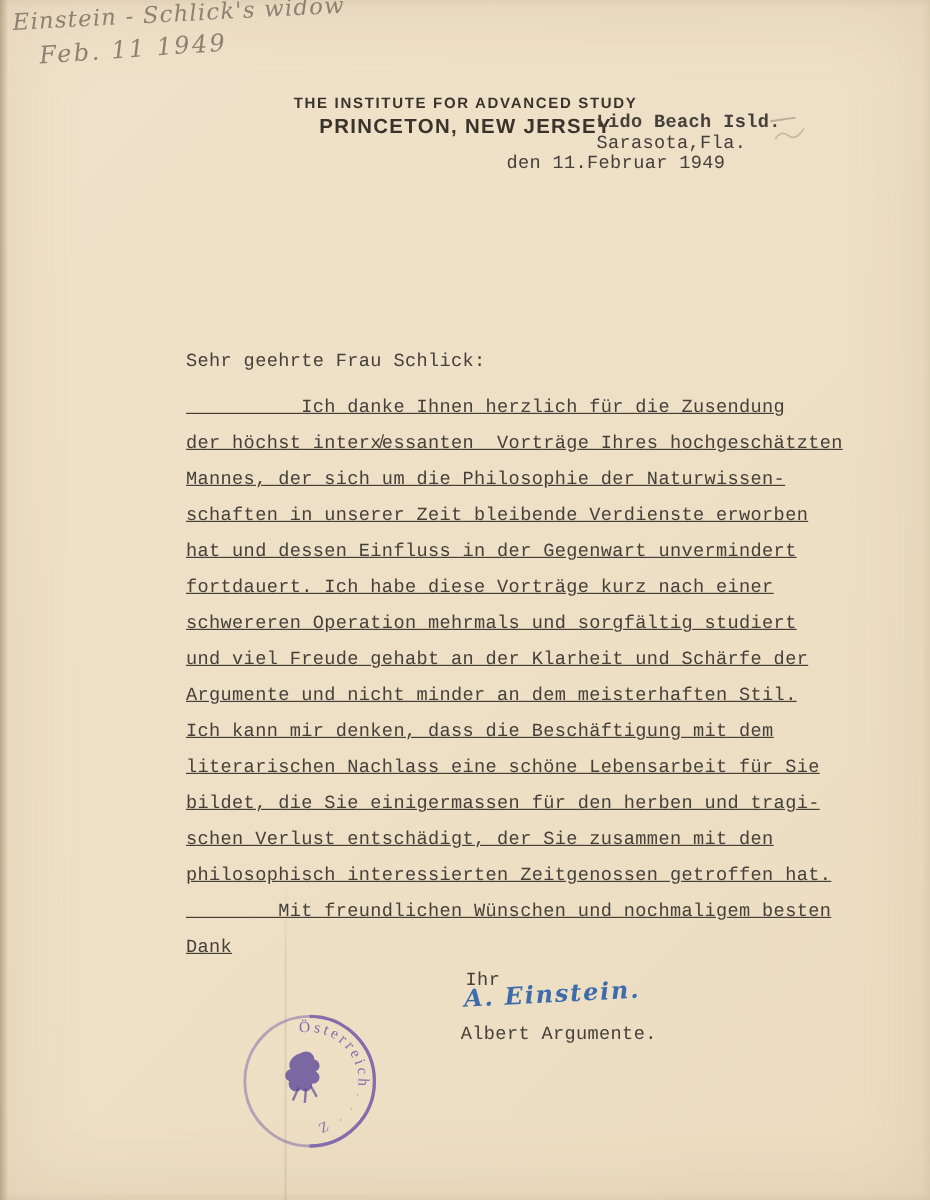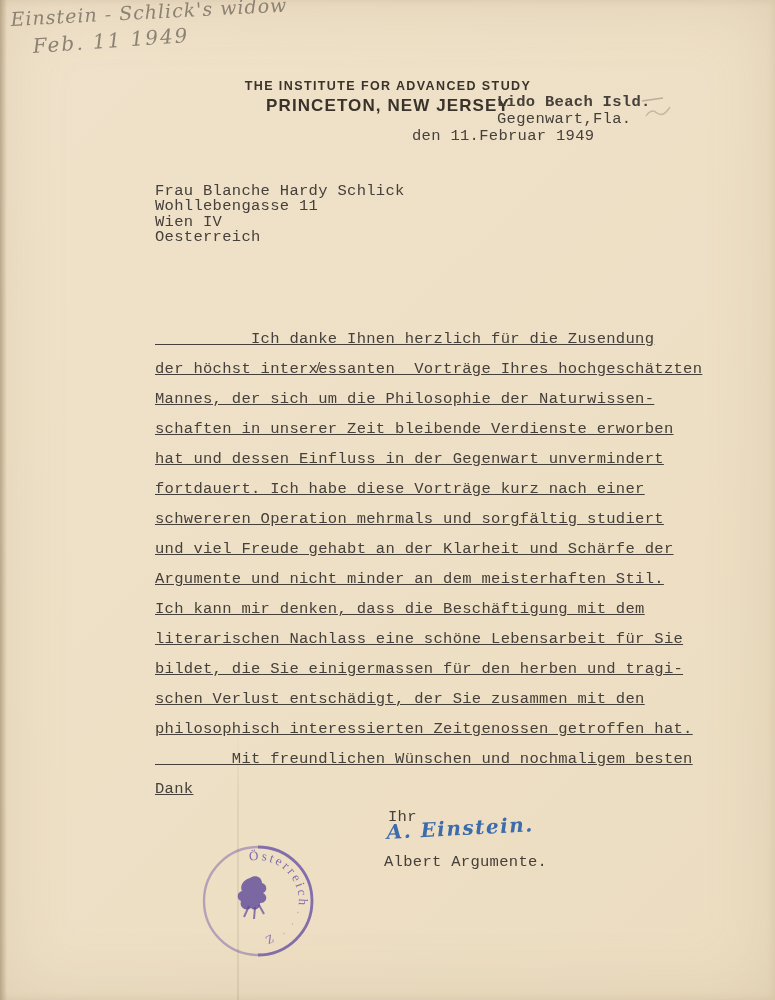--- a/index.html
+++ b/index.html
@@ -17,21 +17,21 @@
   .annotation1{left:10px;top:8px;font-size:19px;letter-spacing:1px;transform:rotate(-3deg);transform-origin:left top;}
   .annotation2{left:32px;top:34px;font-size:20px;letter-spacing:2px;transform:rotate(-4deg);transform-origin:left top;}
   .letterhead{left:230px;top:51px;width:316px;text-align:center;
     font-family:Liberation Sans, sans-serif;color:#39332b;margin-top:28px;}
   .lh1{font-size:12.5px;letter-spacing:1.4px;font-weight:bold;}
   .lh2{font-size:10.8px;letter-spacing:1.1px;font-weight:bold;margin-top:3px;}
   .lh3{font-size:17px;letter-spacing:1.1px;font-weight:bold;margin-top:3px;}
   .type{font-size:15.5px;letter-spacing:.3px;white-space:pre;}
   .place1{left:497px;top:93px;font-weight:bold;}
   .place2{left:497px;top:110px;}
-  .dateline{left:412px;top:127px;text-align:right;}
+  .dateline{left:422px;top:127px;text-align:right;}
   .recipient{left:155px;top:184px;line-height:15.4px;}
   .salutation{left:155px;top:292px;}
   .body-text{left:155px;top:324px;line-height:30px;text-decoration:underline;}
   .ihr{left:388px;top:808px;}
   .signature{left:386px;top:820px;color:#3c6cab;
     font-family:"DejaVu Serif",serif;font-style:italic;font-weight:bold;
     font-size:20px;letter-spacing:1.5px;transform:rotate(-3deg);transform-origin:left top;}
   .typed-name{left:384px;top:853px;}
   .stamp{left:195px;top:838px;}
   .crease{left:237px;top:728px;width:2px;height:272px;
@@ -47,33 +47,30 @@
 
   <div class="abs pencil annotation1">Einstein - Schlick's widow</div>
   <div class="abs pencil annotation2">Feb. 11 1949</div>
 
   <div class="abs letterhead">
     <div class="lh1">THE INSTITUTE FOR ADVANCED STUDY</div>
     <div class="lh3">PRINCETON, NEW JERSEY</div>
   </div>
 
   <div class="abs type place1">Lido Beach Isld.</div>
-  <div class="abs type place2">Gegenwart,Fla.</div>
+  <div class="abs type place2">Sarasota,Fla.</div>
   <div class="abs type dateline">den 11.Februar 1949</div>
 
   <svg class="abs pencil-marks" width="60" height="36" viewBox="0 0 60 36">
     <path d="M6 9 L27 6" stroke="#9b9283" stroke-width="1.6" fill="none" opacity="0.65"></path>
     <path d="M10 24 q5 -8 11 -3 t13 -6" stroke="#9b9283" stroke-width="1.4" fill="none" opacity="0.5"></path>
   </svg>
 
-  <div class="abs type recipient">Frau Blanche Hardy Schlick
-Wohllebengasse 11
-Wien IV
-Oesterreich</div>
 
+  <div class="abs type salutation">Sehr geehrte Frau Schlick:</div>
 
   <div class="abs type body-text">          Ich danke Ihnen herzlich für die Zusendung
 der höchst interx̸essanten  Vorträge Ihres hochgeschätzten
 Mannes, der sich um die Philosophie der Naturwissen-
 schaften in unserer Zeit bleibende Verdienste erworben
 hat und dessen Einfluss in der Gegenwart unvermindert
 fortdauert. Ich habe diese Vorträge kurz nach einer
 schwereren Operation mehrmals und sorgfältig studiert
 und viel Freude gehabt an der Klarheit und Schärfe der
 Argumente und nicht minder an dem meisterhaften Stil.

